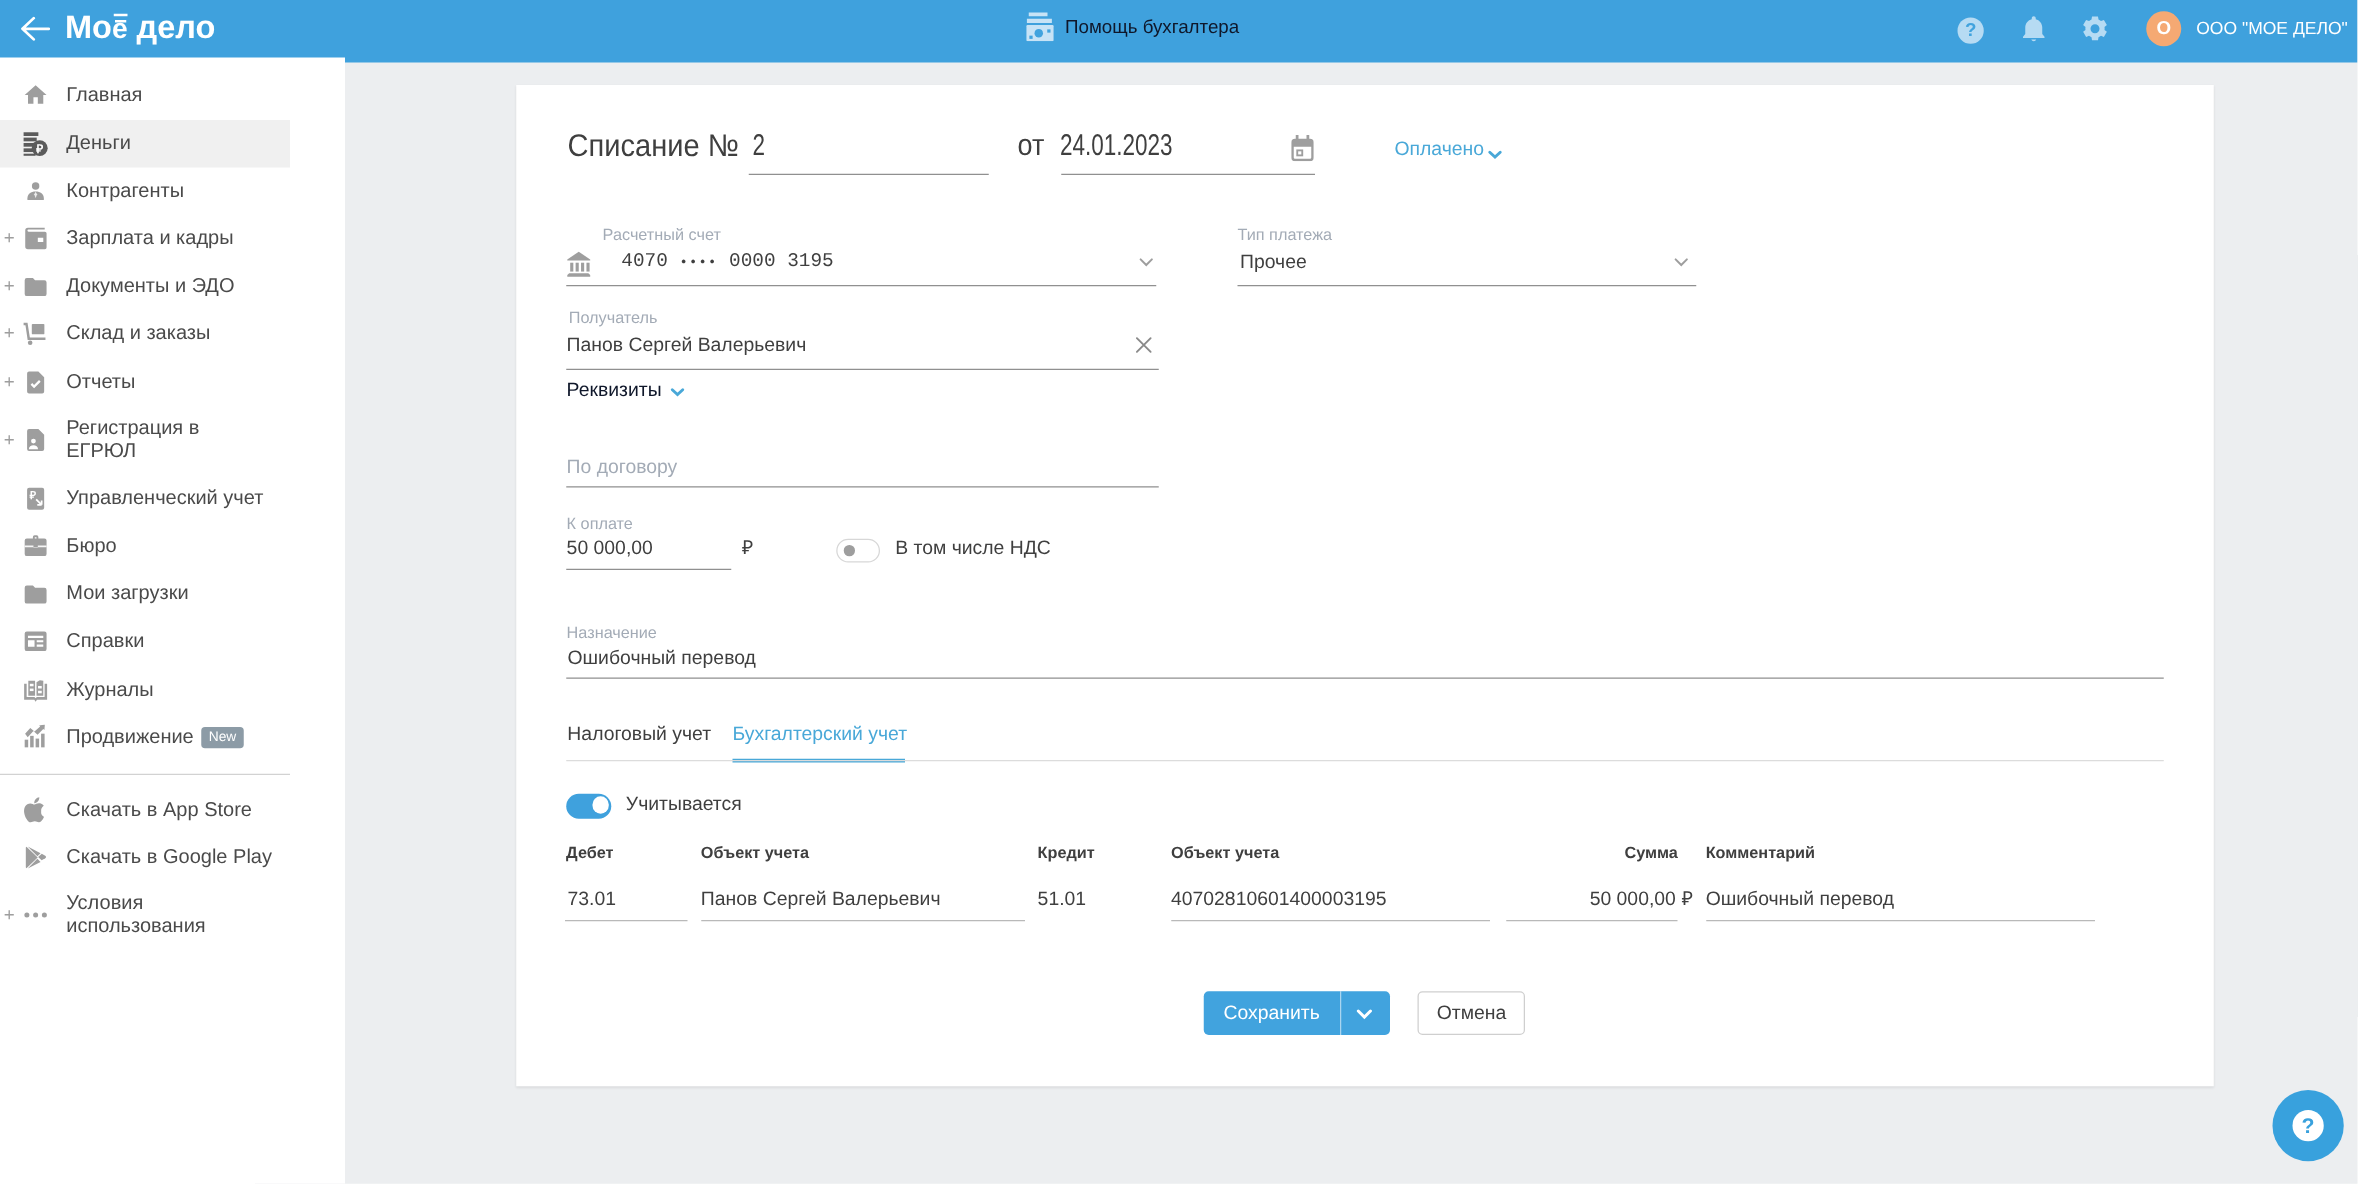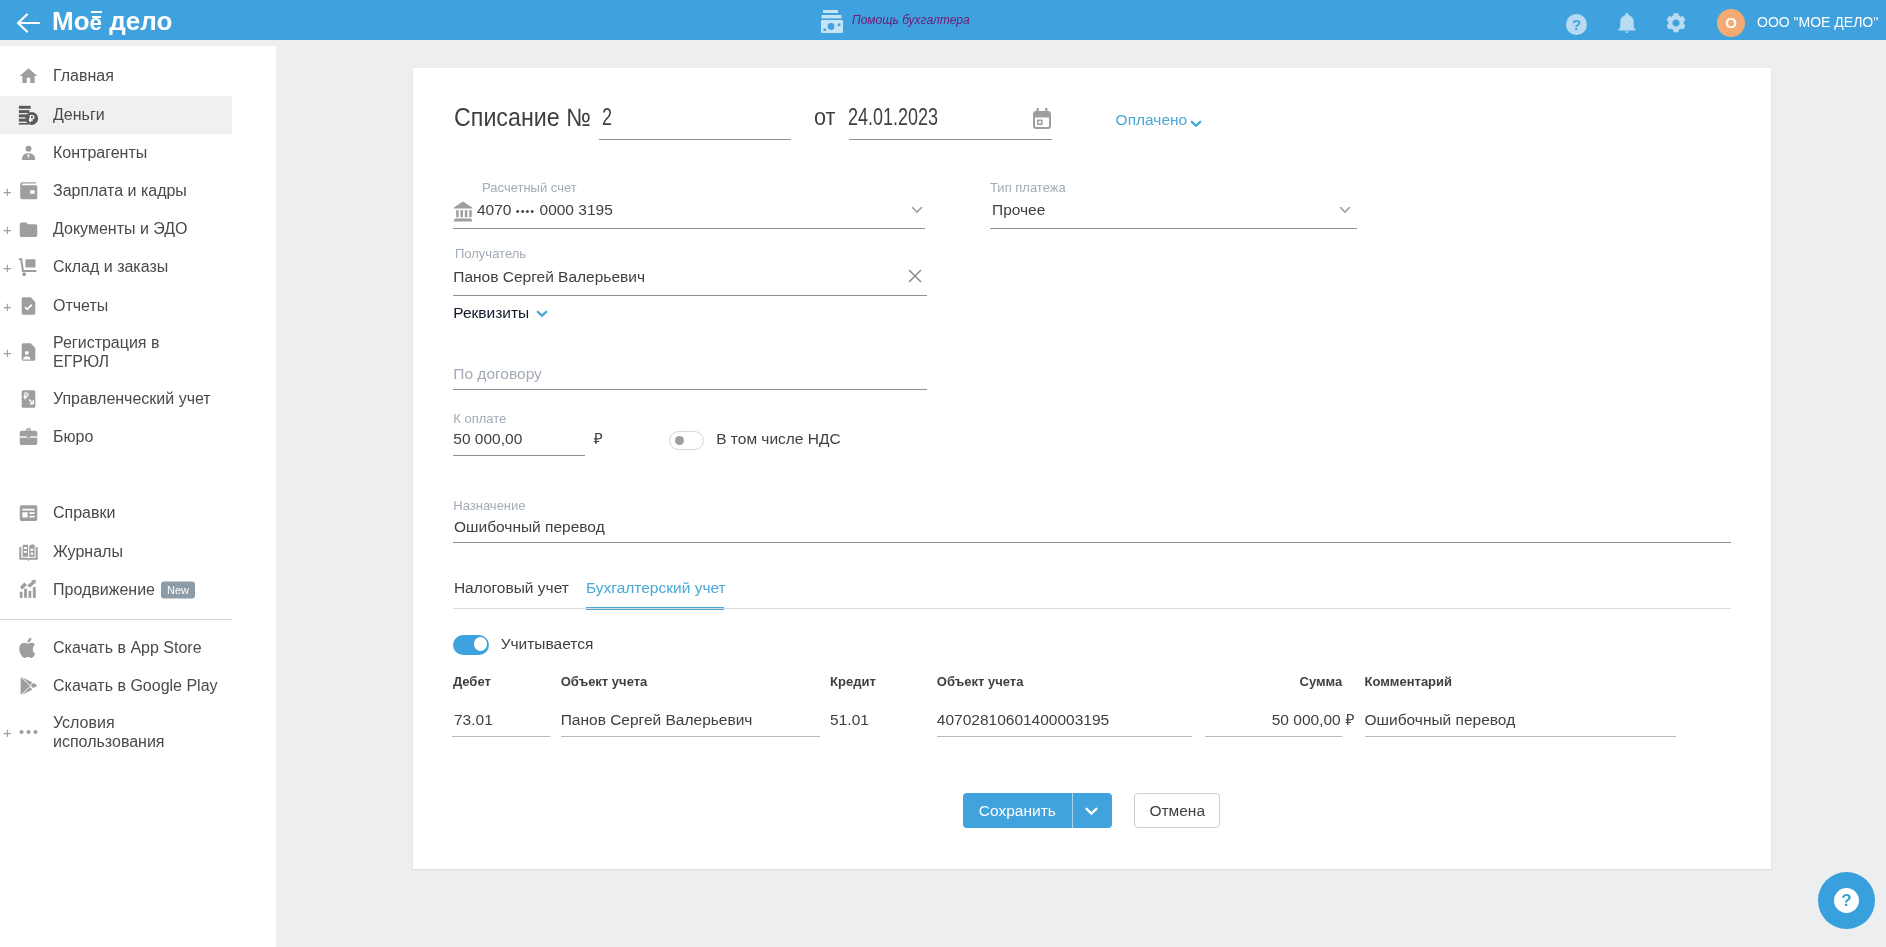--- a/index.html
+++ b/index.html
@@ -2,21 +2,21 @@
 <html lang="ru"><head>
 <meta charset="utf-8">
 <title>Моё дело</title>
 <style>
   * { margin:0; padding:0; box-sizing:border-box; }
   html,body { width:1886px; height:947px; overflow:hidden; }
   body { font-family:"Liberation Sans", sans-serif; background:#ECEEF0; }
   #page { position:relative; width:1886px; height:947px; }
   .abs { position:absolute; }
   
-  #header { position:absolute; left:0; top:0; width:1886px; height:40px; background:#3FA1DD; }
+  #header { position:absolute; left:0; top:0; width:1886px; height:50px; background:#3FA1DD; }
   .hicon { position:absolute; }
   
   #sidebar { position:absolute; left:0; top:46px; width:276px; height:901px; background:#fff; }
   .mi { position:absolute; left:0; width:232px; height:38.2px; }
   .mi .txt { position:absolute; left:53px; top:50%; transform:translateY(-50%); font-size:16px; color:#4a4a4a; line-height:19.1px; white-space:nowrap; }
   .mi .ico { position:absolute; left:18px; top:50%; transform:translateY(-50%); width:21px; height:21px; }
   .mi .plus { position:absolute; left:3px; top:50%; transform:translateY(-50%); font-size:15px; color:#9e9e9e; }
   .mi.active { background:#f0f0f0; }
   .gi { fill:#9e9e9e; }
   
@@ -49,21 +49,21 @@
     <div class="hicon" style="left:92px; top:15.6px; width:9px; height:2.5px; background:#fff;"></div>
 
     <svg class="hicon" style="left:821px; top:9px;" width="22" height="24" viewBox="0 0 22 24">
       <rect x="2" y="1" width="15" height="3" fill="#C7E3F6"></rect>
       <rect x="0.5" y="6" width="20" height="3.4" fill="#C7E3F6"></rect>
       <rect x="0" y="11" width="22" height="13" rx="1" fill="#C7E3F6"></rect>
       <circle cx="10" cy="17.5" r="3.4" fill="#41A3DE"></circle>
       <rect x="2.5" y="19.5" width="2.6" height="2.6" fill="#41A3DE"></rect>
       <rect x="16.8" y="14.5" width="2.6" height="2.6" fill="#41A3DE"></rect>
     </svg>
-    <div class="hicon" style="left:852px; top:13px; font-size:12px; color:#701a75;font-style:italic;">Помощь бухгалтера</div>
+    <div class="hicon" style="left:852px; top:13px; font-size:15px; color:#0f172a;">Помощь бухгалтера</div>
 
     <div class="hicon" style="left:1566px; top:14px; width:21px; height:21px; border-radius:50%; background:#B6DBF3; text-align:center; line-height:21px; font-weight:bold; font-size:15px; color:#41A3DE;">?</div>
     <svg class="hicon" style="left:1617px; top:12px;" width="20" height="23" viewBox="0 0 20 23">
       <path d="M10 1 C10.9 1 11.6 1.7 11.6 2.6 L11.6 3.3 C14.6 4 16.8 6.7 16.8 9.9 L16.8 15.2 L18.6 17.4 L18.6 18.4 L1.4 18.4 L1.4 17.4 L3.2 15.2 L3.2 9.9 C3.2 6.7 5.4 4 8.4 3.3 L8.4 2.6 C8.4 1.7 9.1 1 10 1 Z" fill="#B6DBF3"></path>
       <path d="M8 19.5 A2.1 2.1 0 0 0 12 19.5 Z" fill="#B6DBF3"></path>
     </svg>
     <svg class="hicon" style="left:1665px; top:12px;" width="22" height="22" viewBox="0 0 22 22">
       <path fill="#B6DBF3" d="M13.4,1.2l0.4,2.4c0.7,0.3,1.4,0.7,2,1.2l2.3-0.9l2.4,4.1l-1.9,1.5c0.1,0.4 0.1,0.8 0.1,1.2s0,0.8-0.1,1.2l1.9,1.5l-2.4,4.1l-2.3-0.9c-0.6,0.5-1.3,0.9-2,1.2l-0.4,2.4h-4.8l-0.4-2.4c-0.7-0.3-1.4-0.7-2-1.2l-2.3,0.9l-2.4-4.1l1.9-1.5c-0.1-0.4-0.1-0.8-0.1-1.2s0-0.8 0.1-1.2l-1.9-1.5l2.4-4.1l2.3,0.9c0.6-0.5 1.3-0.9 2-1.2l0.4-2.4H13.4z M11,7.4c-2,0-3.6,1.6-3.6,3.6s1.6,3.6 3.6,3.6s3.6-1.6 3.6-3.6S13,7.4 11,7.4z"></path>
     </svg>
     <div class="hicon" style="left:1717px; top:9px; width:28px; height:28px; border-radius:50%; background:#F5A973; text-align:center; line-height:28px; font-weight:bold; font-size:15px; color:#fff;">O</div>
@@ -150,20 +150,26 @@
           <path d="M12.5 12.5l5 5m0 0v-4m0 4h-4" stroke="#fff" stroke-width="1.6" fill="none"></path>
         </svg>
         <span class="txt">Управленческий учет</span>
       </div>
     <div class="mi" style="top:372.2px;text-align:center;">
         <svg class="ico" viewBox="0 0 24 24">
           <path class="gi" d="M9.5 4.8V3.5A1.5 1.5 0 0 1 11 2h2a1.5 1.5 0 0 1 1.5 1.5v1.3H20A2 2 0 0 1 22 6.8V19a2 2 0 0 1-2 2H4a2 2 0 0 1-2-2V6.8a2 2 0 0 1 2-2h5.5zm1.7 0h1.6V3.7h-1.6v1.1z"></path>
           <path d="M2 11.2h8v2.2h4v-2.2h8v1.6H2z" fill="#fff" opacity="0.9"></path>
         </svg>
         <span class="txt">Бюро</span>
+      </div>
+    <div class="mi" style="top:410.3px;">
+        <svg class="ico" viewBox="0 0 24 24">
+          <path class="gi" d="M9.5 4.5l2 2H20a2 2 0 0 1 2 2V19a2 2 0 0 1-2 2H4a2 2 0 0 1-2-2V6.5a2 2 0 0 1 2-2h5.5z"></path>
+        </svg>
+        <span class="txt">Мои загрузки</span>
       </div>
     <div class="mi" style="top:448.4px;">
         <svg class="ico" viewBox="0 0 24 24">
           <path class="gi" d="M20 3H4a2 2 0 0 0-2 2v14a2 2 0 0 0 2 2h16a2 2 0 0 0 2-2V5a2 2 0 0 0-2-2zM11 17H5v-6h6v6zm8 0h-6v-2h6v2zm0-4h-6v-2h6v2zm0-4H5V7h14v2z"></path>
         </svg>
         <span class="txt">Справки</span>
       </div>
     <div class="mi" style="top:486.5px;">
         <svg class="ico" viewBox="0 0 24 24">
           <g class="gi">
@@ -248,21 +254,21 @@
     <svg class="abs" style="left:40px; top:131.8px;" width="20" height="22" viewBox="0 0 24 26">
         <g fill="#9e9e9e">
           <path d="M12 1.5L23 8.8V10H1V8.8z"></path>
           <rect x="3.8" y="12" width="3" height="8.5"></rect>
           <rect x="9" y="12" width="3" height="8.5"></rect>
           <rect x="14.2" y="12" width="3" height="8.5"></rect>
           <rect x="19.4" y="12" width="3" height="8.5"></rect>
           <path d="M2.8 22h18.4L23 23.8v1.7H1v-1.7z"></path>
         </g>
       </svg>
-    <div class="val" style="left:64px; top:132px;">4070 <span style="font-size:11px; letter-spacing:1px;">••••</span> 0000 3195</div>
+    <div class="val" style="left:84px; top:132px;font-family:Liberation Mono, monospace;">4070 <span style="font-size:11px; letter-spacing:1px;">••••</span> 0000 3195</div>
     <svg class="abs" style="left:497.6px; top:138.3px;" width="12" height="8" viewBox="0 0 12 8">
         <path d="M1.5 1.5 L6 6 L10.5 1.5" stroke="#9e9e9e" stroke-width="1.6" fill="none" stroke-linecap="round"></path>
       </svg>
     <div class="uline" style="left:39.9px; top:159.9px; width:472.3px;"></div>
     <div class="lbl" style="left:577px; top:111.8px;text-align:right;">Тип платежа</div>
     <div class="val" style="left:579px; top:132px;">Прочее</div>
     <svg class="abs" style="left:926px; top:138.3px;" width="12" height="8" viewBox="0 0 12 8">
         <path d="M1.5 1.5 L6 6 L10.5 1.5" stroke="#9e9e9e" stroke-width="1.6" fill="none" stroke-linecap="round"></path>
       </svg>
     <div class="uline" style="left:577px; top:159.9px; width:367px;"></div>

